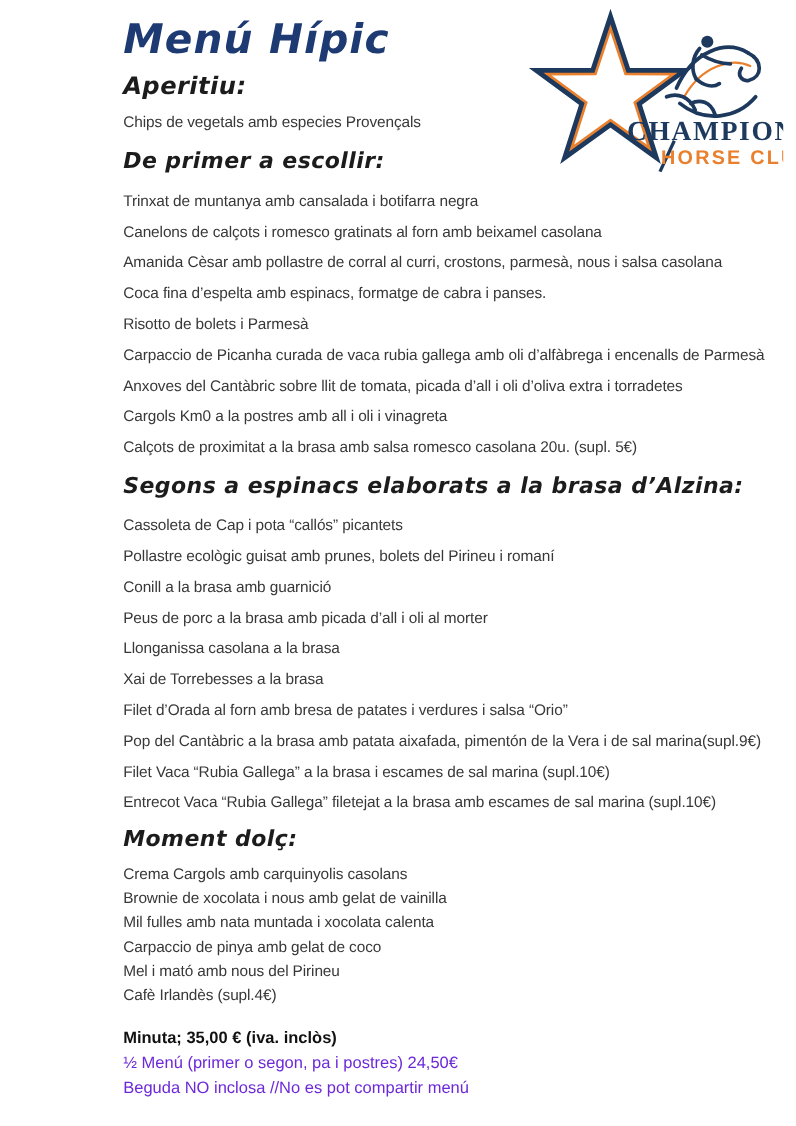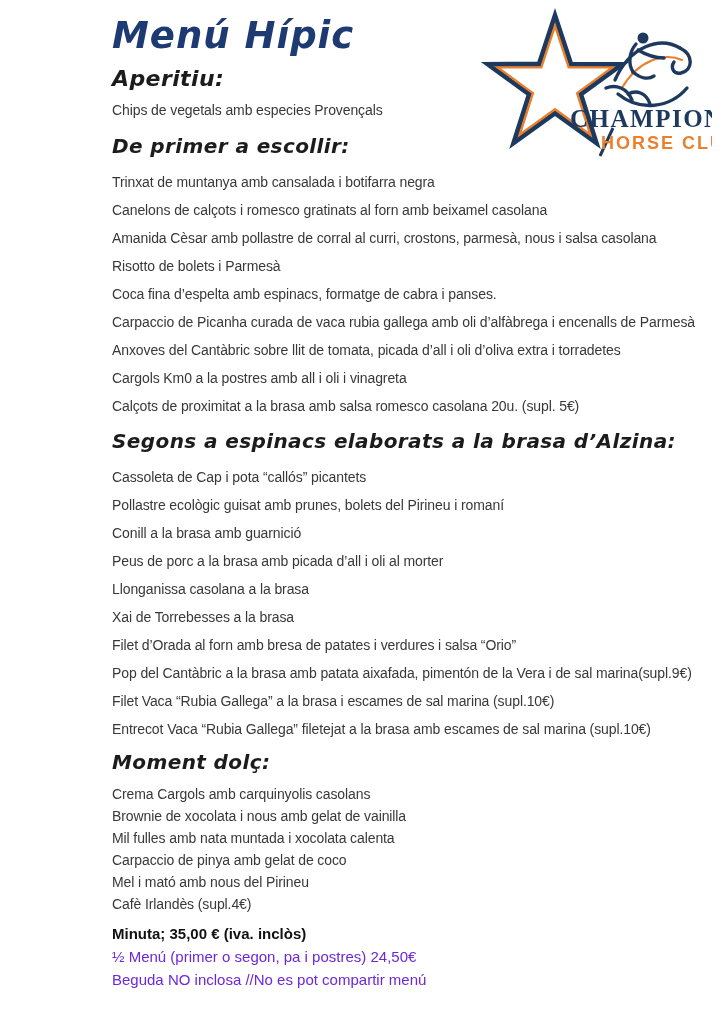--- a/index.html
+++ b/index.html
@@ -36,21 +36,21 @@
   .menu-item {
     font-size:14px; line-height:17px;
     letter-spacing:-0.1px;
     white-space:nowrap;
     color:#383838;
   }
   .list-aperitiu .menu-item { margin-bottom:6px; }
   .list-wide .menu-item     { margin-bottom:11px; }
   .list-tight .menu-item    { margin-bottom:5px; }
 
-  .footer { margin-top:9px; }
+  .footer { margin-top:19px; }
   .footer-line { font-size:15px; line-height:23px; white-space:nowrap; color:#6d28d9; }
   .footer-line.bold { font-weight:bold; color:#111111; }
 
   .logo {
     position:absolute;
     top:8px; right:12px;
     width:232px; height:160px;
   }
   .logo svg { width:100%; height:100%; display:block; }
 </style>
@@ -95,22 +95,22 @@
           <div class="menu-item">Chips de vegetals amb especies Provençals</div>
         </div>
     </div>
 
     <div>
       <div class="script-heading h-primers">De primer a escollir:</div>
       <div class="menu-list list-wide">
           <div class="menu-item">Trinxat de muntanya amb cansalada i botifarra negra</div>
           <div class="menu-item">Canelons de calçots i romesco gratinats al forn amb  beixamel casolana</div>
           <div class="menu-item">Amanida Cèsar amb pollastre de corral al curri, crostons, parmesà, nous i salsa casolana</div>
+          <div class="menu-item">Coca fina d’espelta amb espinacs, formatge de cabra i panses.</div>
           <div class="menu-item">Risotto de bolets i Parmesà</div>
-          <div class="menu-item">Coca fina d’espelta amb espinacs, formatge de cabra i panses.</div>
           <div class="menu-item">Carpaccio de Picanha curada de vaca rubia gallega amb oli d’alfàbrega i encenalls de Parmesà</div>
           <div class="menu-item">Anxoves del Cantàbric sobre llit de tomata, picada d’all i  oli d’oliva extra i torradetes</div>
           <div class="menu-item">Cargols Km0 a la postres amb all i oli i vinagreta</div>
           <div class="menu-item">Calçots de proximitat  a la brasa amb salsa romesco casolana 20u. (supl. 5€)</div>
         </div>
     </div>
 
     <div>
       <div class="script-heading h-segons">Segons a espinacs elaborats a la brasa d’Alzina:</div>
       <div class="menu-list list-wide">

